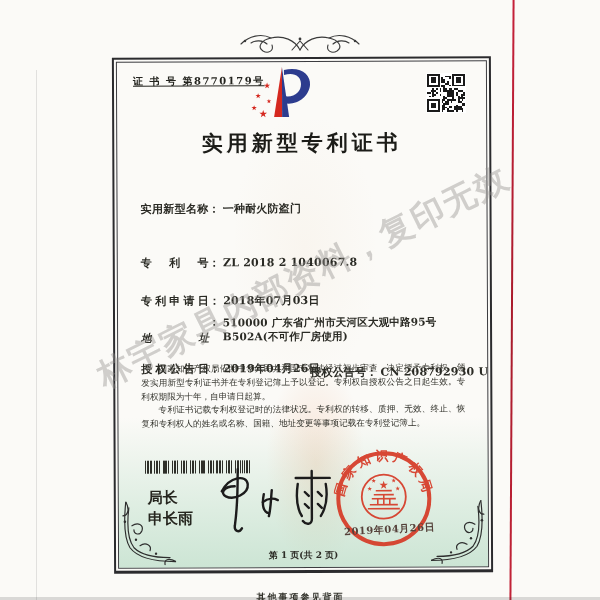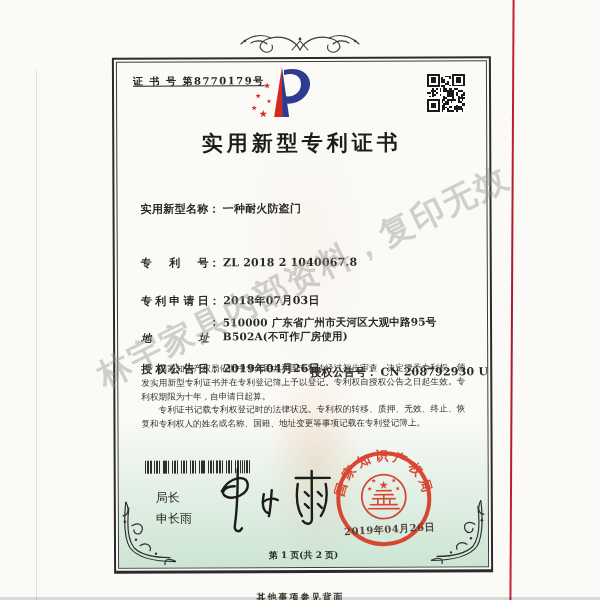--- a/index.html
+++ b/index.html
@@ -48,21 +48,21 @@
 
   .paras{position:absolute;left:26px;width:324px;top:303px;font-size:8.6px;line-height:13.8px;
     text-align:justify;color:#33332c;}
   .paras p{margin:0;text-indent:2em;}
 
   .barcode{position:absolute;left:29px;top:401px;width:108px;height:13px;opacity:.88;
     background:
       repeating-linear-gradient(90deg,#15150f 0 1px,transparent 1px 2px,#15150f 2px 4px,transparent 4px 5px,#15150f 5px 6px,transparent 6px 9px),
       repeating-linear-gradient(90deg,transparent 0 6px,#15150f 6px 7px,transparent 7px 13px);}
 
-  .signer{position:absolute;left:40px;top:428px;font-size:12px;font-weight:400;line-height:21px;color:#26261f;}
+  .signer{position:absolute;left:32px;top:428px;font-size:15px;font-weight:700;line-height:21px;color:#26261f;}
   .sig-svg{position:absolute;left:92px;top:404px;width:132px;height:80px;}
 
   .seal{position:absolute;left:218px;top:390px;width:100px;height:100px;z-index:6;}
   .seal-date{position:absolute;left:228px;top:464px;z-index:7;font-size:10px;font-weight:600;
     color:#55413a;letter-spacing:.5px;transform:rotate(-3deg);}
 
   .page-info{position:absolute;left:0;right:0;top:490px;text-align:center;font-size:9px;font-weight:600;color:#2c2c26;}
   .corner{position:absolute;width:56px;height:64px;bottom:5px;}
   .corner.bl{left:4px;}
   .corner.br{right:4px;transform:scaleX(-1);}

